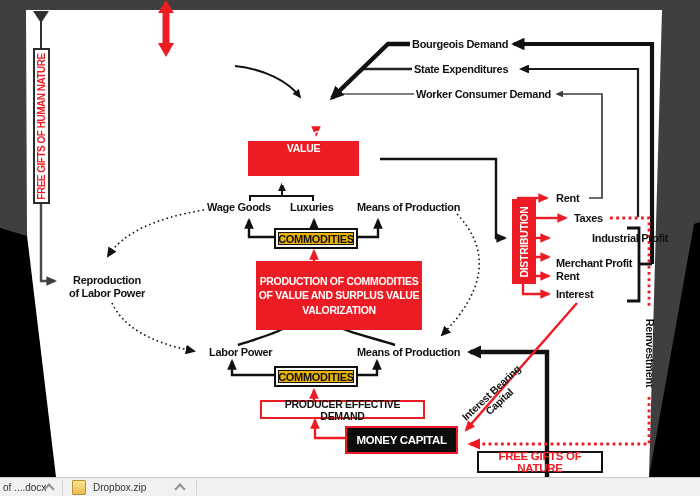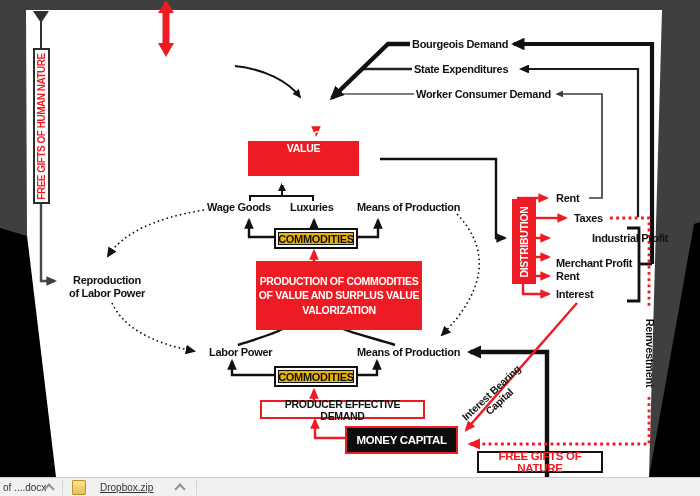--- a/index.html
+++ b/index.html
@@ -187,20 +187,20 @@
   <div id="bar">
     <div class="bar-item" style="left:-7px;">
       <span class="bar-name">is of ....docx</span>
     </div>
     <div class="bar-item" style="left:45px;">
       <span class="caret"></span>
     </div>
     <div class="bar-sep" style="left:62px;"></div>
     <div class="bar-item" style="left:72px;">
       <span class="zip-icon"></span>
-      <span class="bar-name" style="margin-left:14px;text-decoration:underline;">Dropbox.zip</span>
+      <span class="bar-name" style="margin-left:7px;">Dropbox.zip</span>
     </div>
     <div class="bar-item" style="left:176px;">
       <span class="caret"></span>
     </div>
     <div class="bar-sep" style="left:196px;"></div>
   </div>
 </div>
 
 </body></html>

